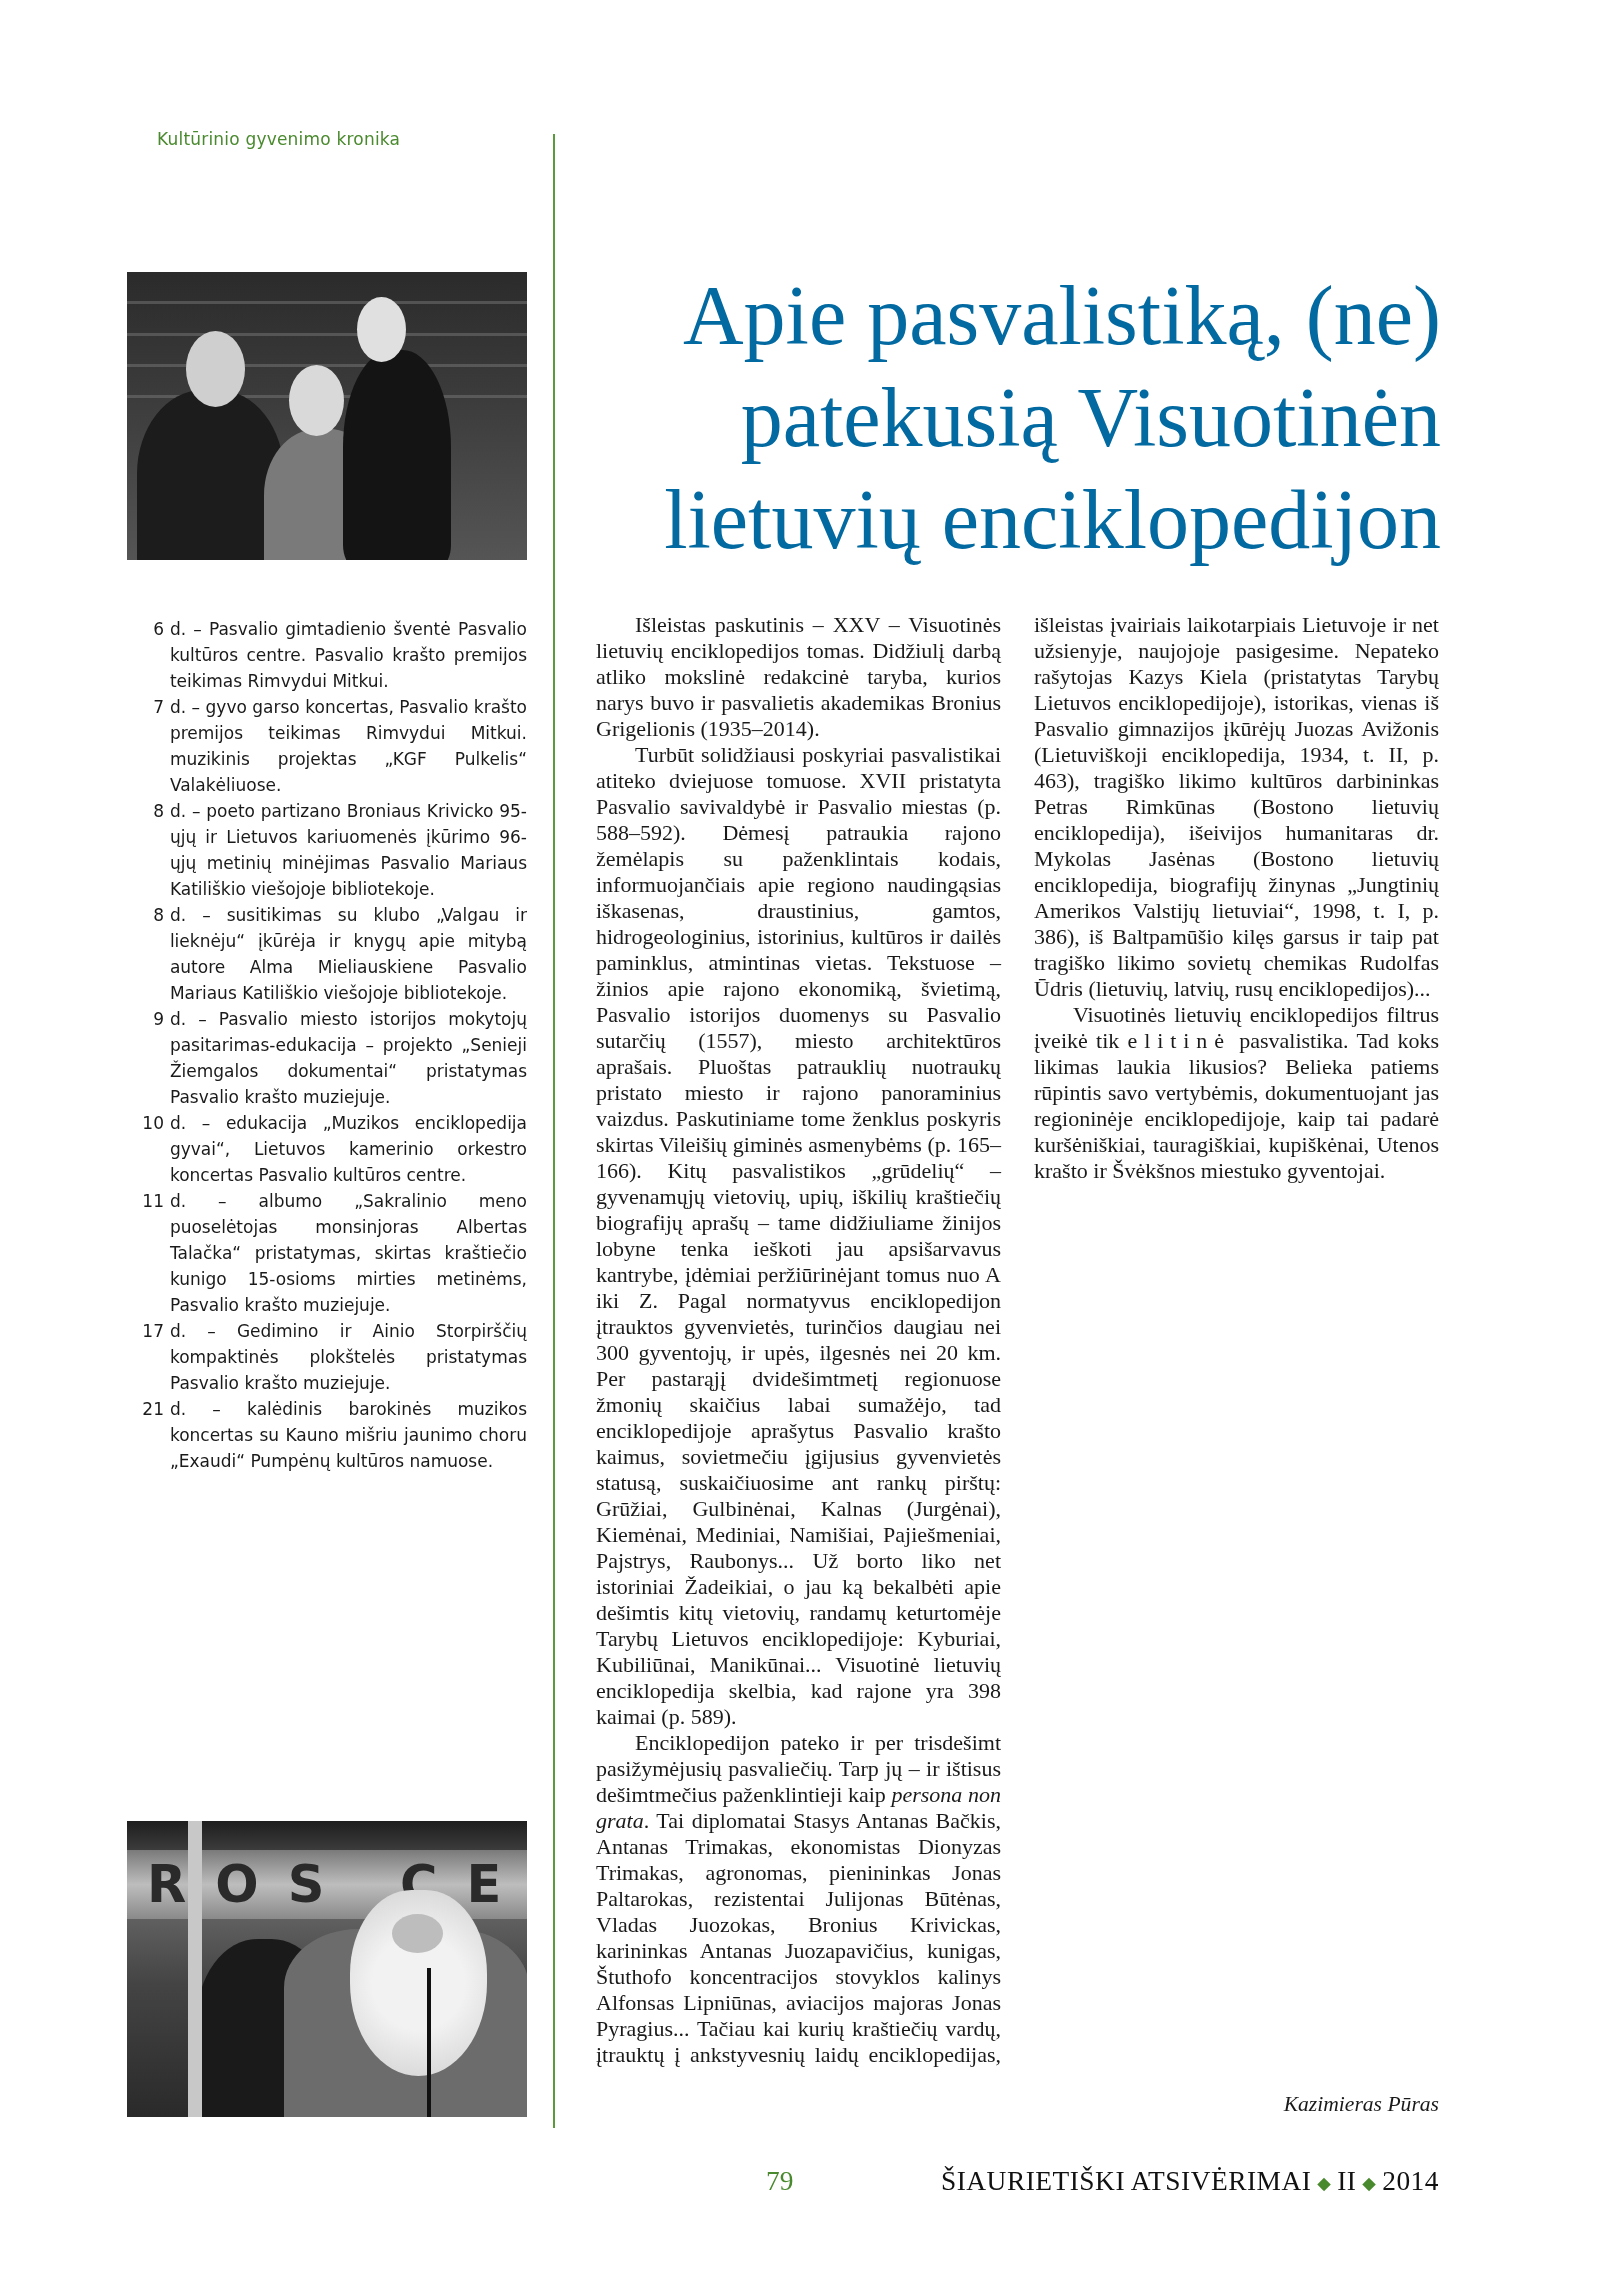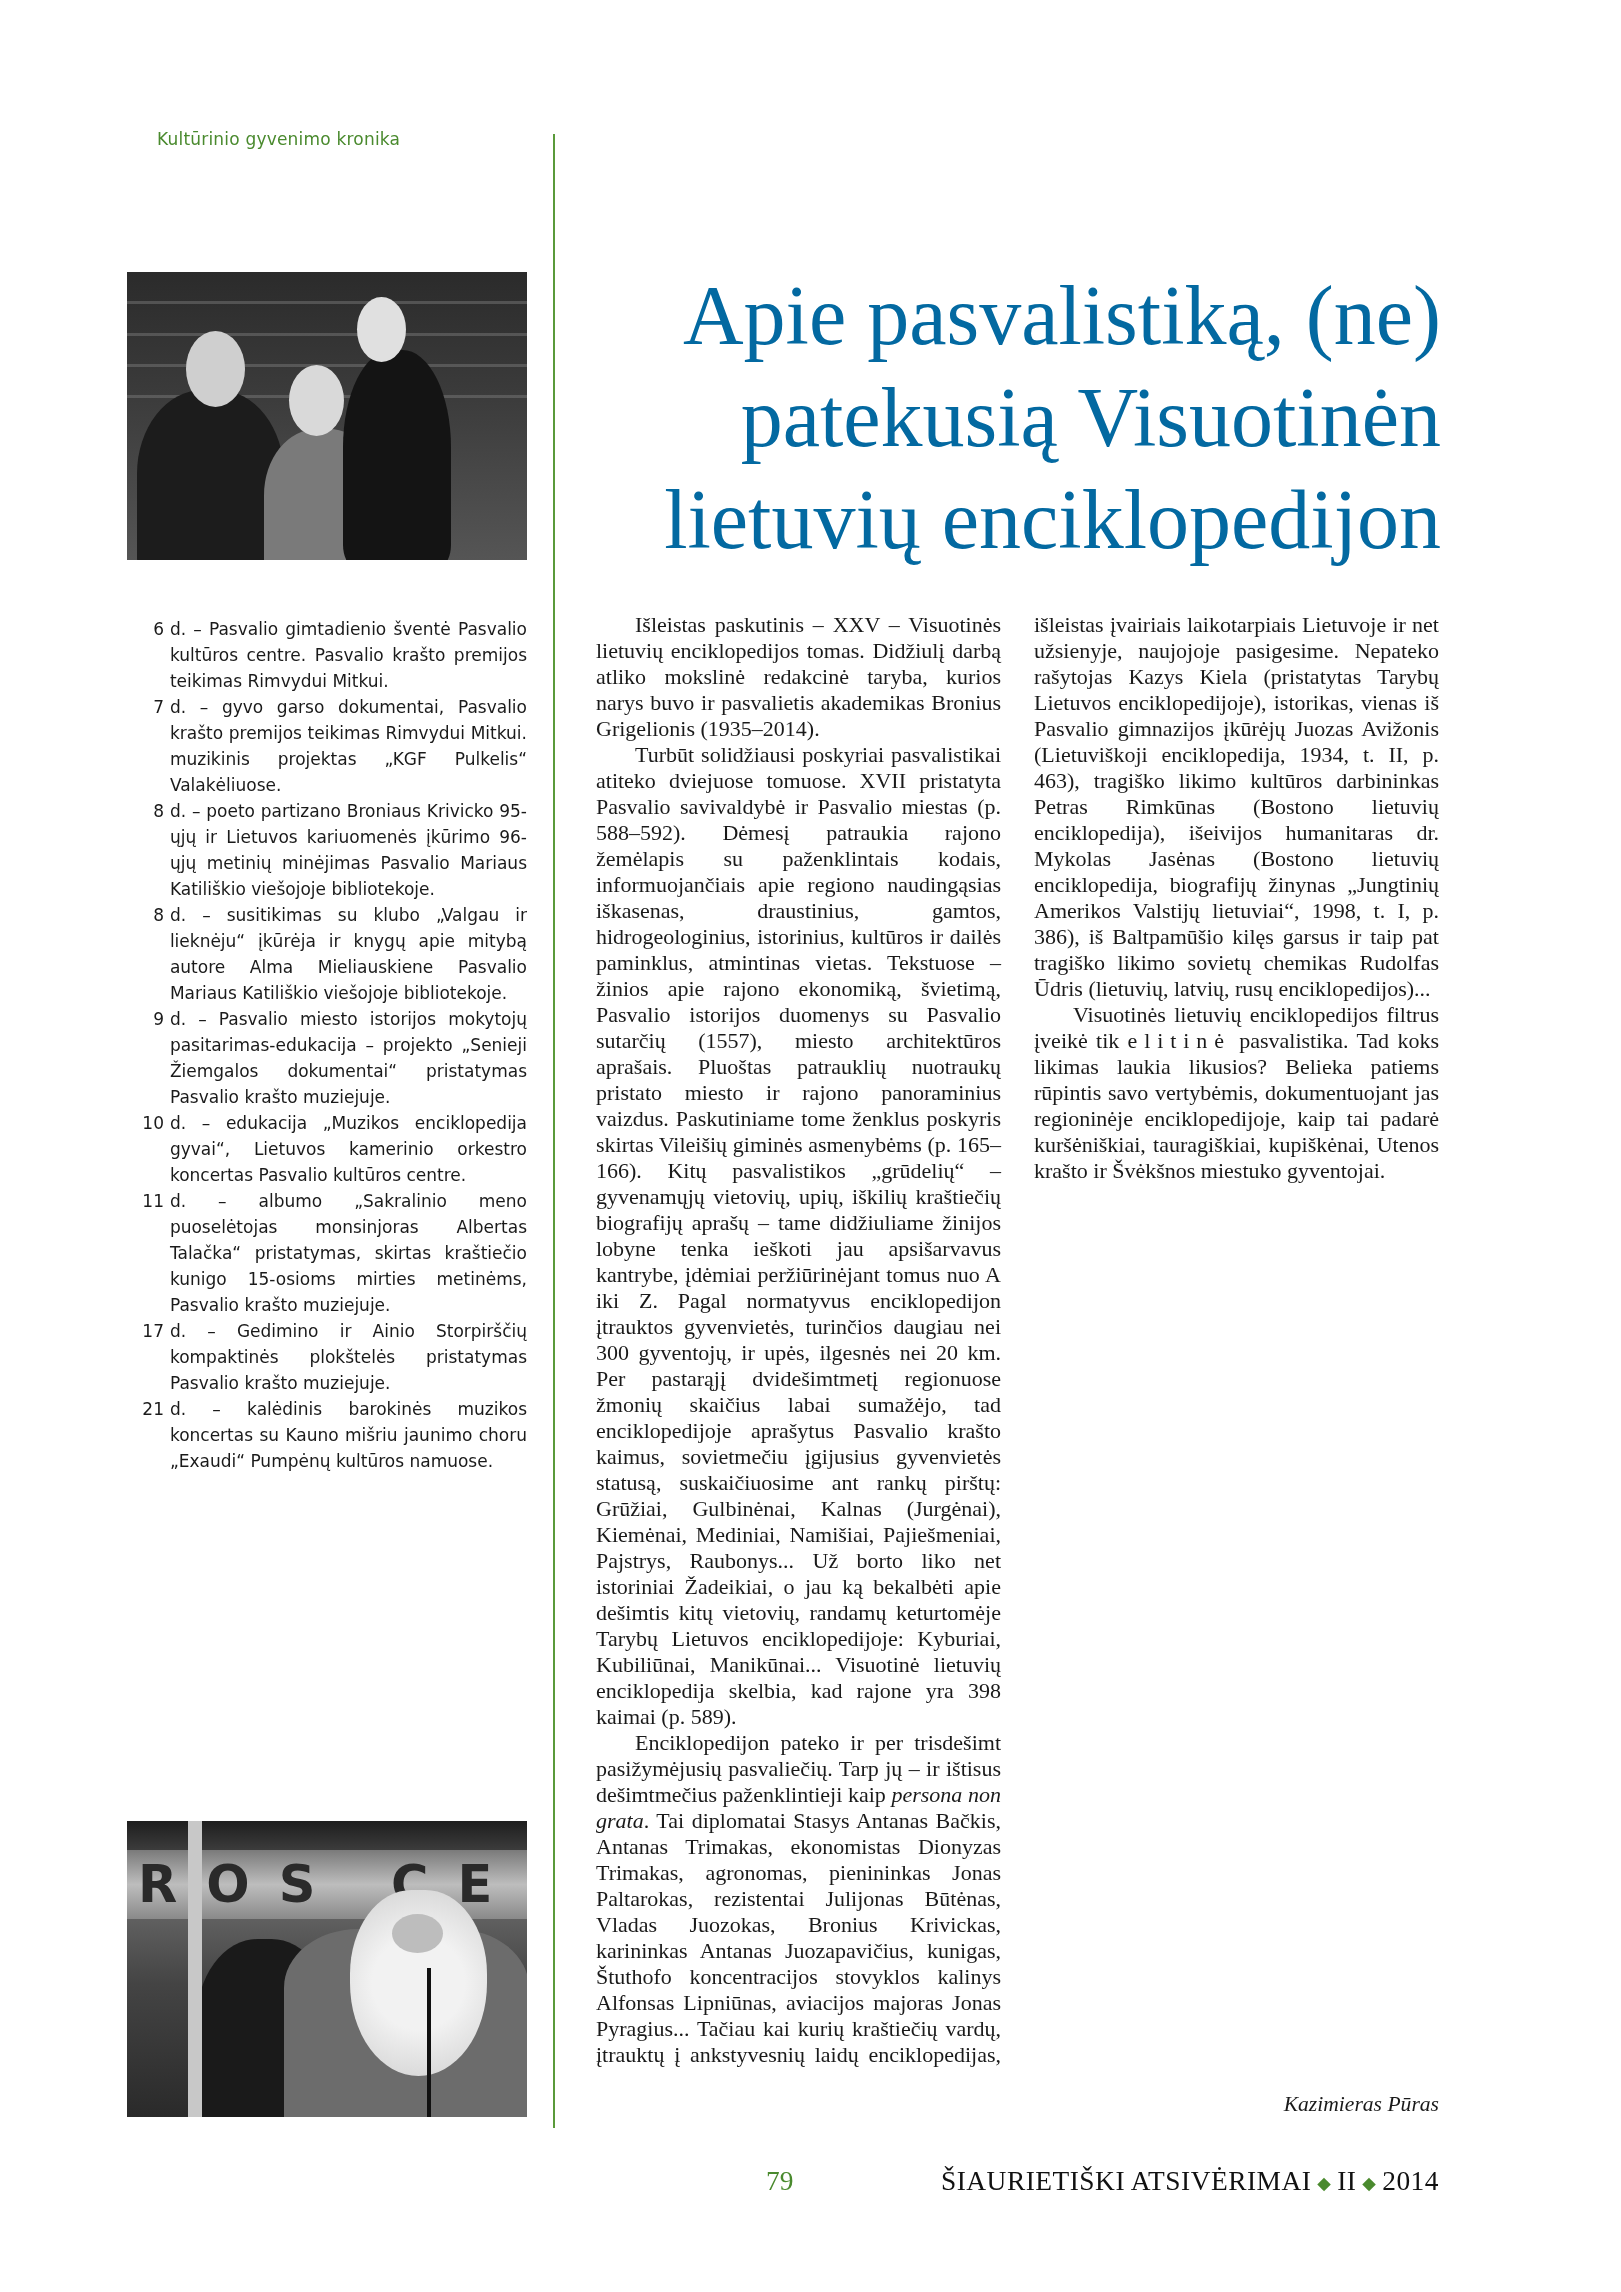--- a/index.html
+++ b/index.html
@@ -6,21 +6,21 @@
   body { width:1621px; height:2293px; position:relative; overflow:hidden; color:#1a1a1a; }
   .section-header { position:absolute; left:157px; top:129px; font-family:"DejaVu Sans", sans-serif; font-size:17px; color:#4a8a2e; letter-spacing:0.2px; }
   .vrule { position:absolute; left:553px; top:134px; width:2px; height:1994px; background:#5a9a3a; }
 
   .photo { position:absolute; overflow:hidden; background:#333; }
   .photo1 { left:127px; top:272px; width:400px; height:288px; background:linear-gradient(180deg,#2b2b2b 0%,#3a3a3a 40%,#555 100%); }
   .photo2 { left:127px; top:1821px; width:400px; height:296px; background:linear-gradient(180deg,#1e1e1e 0%,#6a6a6a 25%,#444 55%,#2a2a2a 100%); }
   .seat-row { position:absolute; left:0; right:0; height:2.9px; background:rgba(120,120,120,0.5); }
   .figure { position:absolute; border-radius:45% 45% 10% 10%; }
   .face { position:absolute; border-radius:50%; background:#d9d9d9; }
-  .sign { position:absolute; left:0; right:0; top:29px; height:69px; background:linear-gradient(180deg,#7a7a7a,#bdbdbd,#8a8a8a); font-family:"DejaVu Sans", sans-serif; font-weight:bold; font-size:51px; color:#2a2a2a; letter-spacing:29px; line-height:69px; padding-left:11px; white-space:nowrap; }
+  .sign { position:absolute; left:0; right:0; top:29px; height:69px; background:linear-gradient(180deg,#7a7a7a,#bdbdbd,#8a8a8a); font-family:"DejaVu Sans", sans-serif; font-weight:bold; font-size:51px; color:#2a2a2a; letter-spacing:29px; line-height:69px; padding-left:20px; white-space:nowrap; }
   .beard { position:absolute; background:radial-gradient(circle,#f2f2f2 40%,#cfcfcf 100%); border-radius:45% 45% 50% 50%; }
   .staff { position:absolute; background:#c8c8c8; width:13.7px; }
   .mic { position:absolute; background:#111; width:3.9px; }
 
   .title { position:absolute; right:180px; top:265px; width:882px; text-align:right; font-family:"Liberation Serif", serif; font-size:84px; line-height:102px; color:#0369a1; }
   .title div { white-space:nowrap; }
 
   .chron { position:absolute; left:127px; top:616px; width:400px; font-family:"DejaVu Sans", sans-serif; font-size:17px; line-height:26px; color:#1a1a1a; }
   .chron .entry { display:flex; }
   .chron .day { width:37px; text-align:right; flex:none; padding-right:5.9px; }
@@ -59,21 +59,21 @@
   <div>lietuvių enciklopedijon</div>
 </div>
 
 <div class="chron">
   <div class="entry">
       <span class="day">6</span>
       <span class="txt">d. – Pasvalio gimtadienio šventė Pasvalio kultūros centre. Pasvalio krašto premijos teikimas Rimvydui Mitkui.</span>
     </div>
   <div class="entry">
       <span class="day">7</span>
-      <span class="txt">d. – gyvo garso dokumentai, Pasvalio krašto premijos teikimas Rimvydui Mitkui. muzikinis projektas „KGF Pulkelis“ Valakėliuose.</span>
+      <span class="txt">d. – gyvo garso koncertas, Pasvalio krašto premijos teikimas Rimvydui Mitkui. muzikinis projektas „KGF Pulkelis“ Valakėliuose.</span>
     </div>
   <div class="entry">
       <span class="day">8</span>
       <span class="txt">d. – poeto partizano Broniaus Krivicko 95-ųjų ir Lietuvos kariuomenės įkūrimo 96-ųjų metinių minėjimas Pasvalio Mariaus Katiliškio viešojoje bibliotekoje.</span>
     </div>
   <div class="entry">
       <span class="day">8</span>
       <span class="txt">d. – susitikimas su klubo „Valgau ir lieknėju“ įkūrėja ir knygų apie mitybą autore Alma Mieliauskiene Pasvalio Mariaus Katiliškio viešojoje bibliotekoje.</span>
     </div>
   <div class="entry">

